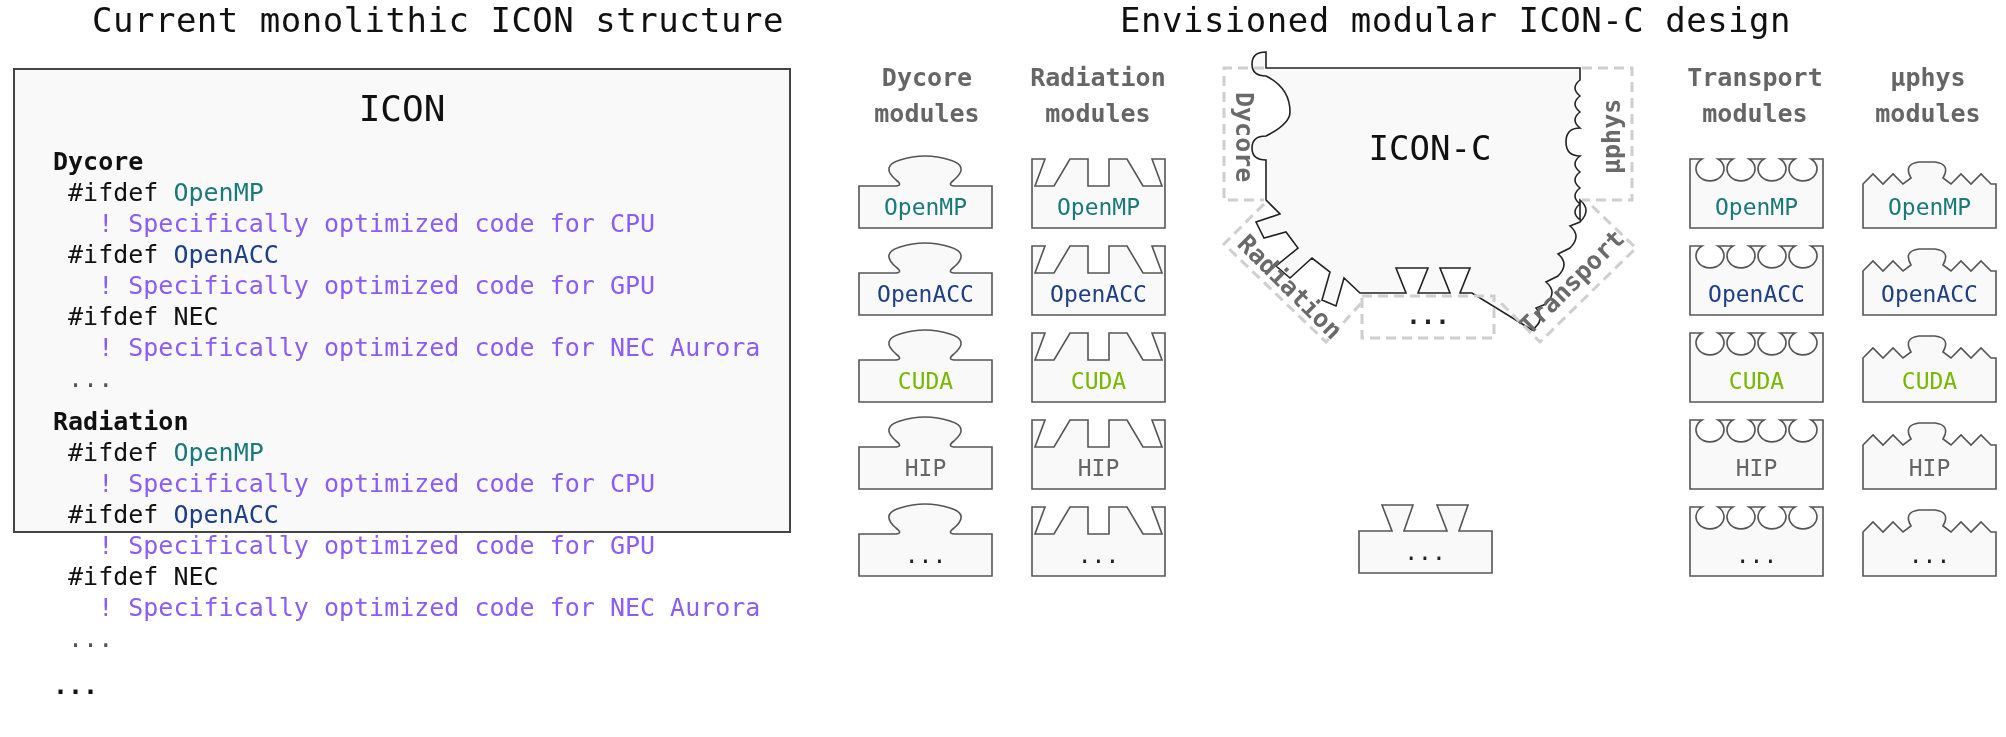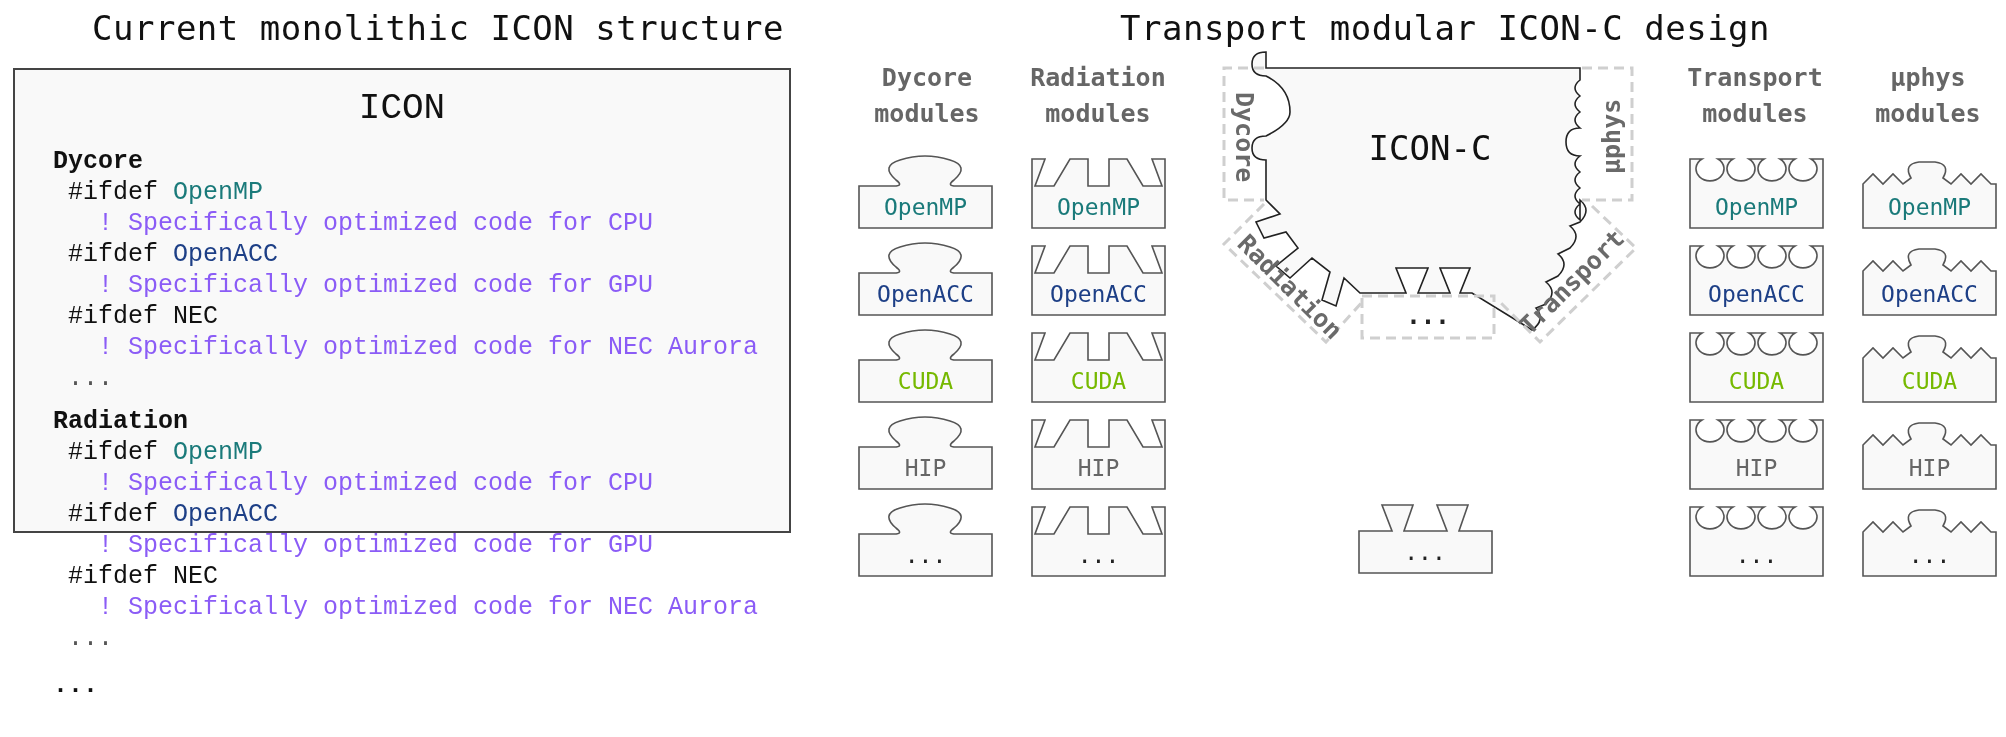--- a/index.html
+++ b/index.html
@@ -1,23 +1,23 @@
 <!DOCTYPE html>
 <html><head>
 <meta charset="utf-8">
 <style>
   html, body { margin: 0; padding: 0; background: #ffffff; }
   body { width: 2006px; height: 737px; position: relative; overflow: hidden;
          font-family: "DejaVu Sans Mono", "Liberation Mono", monospace; }
-  .title { position: absolute; top: 8px; font-size: 34px; color: #111; white-space: nowrap; letter-spacing: 0.5px; }
+  .title { position: absolute; top: 0; font-size: 34px; color: #111; white-space: nowrap; letter-spacing: 0.5px; }
   #title-left { left: 92px; }
   #title-right { left: 1120px; }
 
   .mono-box { position: absolute; left: 13px; top: 68px; width: 778px; height: 465px;
-              background: #f9f9f9; border: 2px solid #444; box-sizing: border-box; font-family: Liberation Mono, monospace; }
+              background: #f9f9f9; border: 2px solid #444; box-sizing: border-box; }
   .mono-heading { position: absolute; left: 0; right: 0; top: 18px; text-align: center; font-size: 36px; color: #111; }
   .code { position: absolute; left: 38px; top: 76px; font-size: 25px; line-height: 31px; white-space: pre; }
   .code .sec { font-weight: bold; color: #111; }
   .code .kw { color: #111; }
   .code .cm { color: #8b5cf6; }
   .code .dots { color: #555; }
   .code .gap { height: 12px; }
   .code .bigdots { font-weight: bold; color: #111; margin-top: 4px; }
 
   .col-head { position: absolute; top: 60px; font-size: 25px; line-height: 36px; font-weight: bold;
@@ -27,21 +27,21 @@
   .mod-fill { fill: #f9f9f9; stroke: #555; stroke-width: 1.6; }
   .mod-label { font-family: "DejaVu Sans Mono", "Liberation Mono", monospace; font-size: 23px; text-anchor: middle; }
   .slot { fill: none; stroke: #cfcfcf; stroke-width: 3; stroke-dasharray: 10 6; }
   .slot-label { font-family: "DejaVu Sans Mono", "Liberation Mono", monospace; font-size: 25px; font-weight: bold; fill: #6a6a6a; }
   .core-fill { fill: #f9f9f9; stroke: #222; stroke-width: 1.6; }
 </style>
 </head>
 <body>
 
 <div class="title" id="title-left">Current monolithic ICON structure</div>
-<div class="title" id="title-right">Transport modular ICON-C design</div>
+<div class="title" id="title-right">Envisioned modular ICON-C design</div>
 
 <div class="mono-box">
   <div class="mono-heading">ICON</div>
   <div class="code" id="code"><div class="sec"><span>Dycore</span></div><div class="kw"><span> #ifdef </span><span style="color: rgb(26, 122, 122);">OpenMP</span></div><div class="cm"><span>   ! Specifically optimized code for CPU</span></div><div class="kw"><span> #ifdef </span><span style="color: rgb(29, 63, 134);">OpenACC</span></div><div class="cm"><span>   ! Specifically optimized code for GPU</span></div><div class="kw"><span> #ifdef </span><span style="color: rgb(17, 17, 17);">NEC</span></div><div class="cm"><span>   ! Specifically optimized code for NEC Aurora</span></div><div class="dots"><span> ...</span></div><div class="gap"></div><div class="sec"><span>Radiation</span></div><div class="kw"><span> #ifdef </span><span style="color: rgb(26, 122, 122);">OpenMP</span></div><div class="cm"><span>   ! Specifically optimized code for CPU</span></div><div class="kw"><span> #ifdef </span><span style="color: rgb(29, 63, 134);">OpenACC</span></div><div class="cm"><span>   ! Specifically optimized code for GPU</span></div><div class="kw"><span> #ifdef </span><span style="color: rgb(17, 17, 17);">NEC</span></div><div class="cm"><span>   ! Specifically optimized code for NEC Aurora</span></div><div class="dots"><span> ...</span></div><div class="gap"></div><div class="bigdots"><span>...</span></div></div>
 </div>
 
 <div class="col-head" style="left:852px;width:150px;">Dycore
 modules</div>
 <div class="col-head" style="left:1018px;width:160px;">Radiation
 modules</div>

